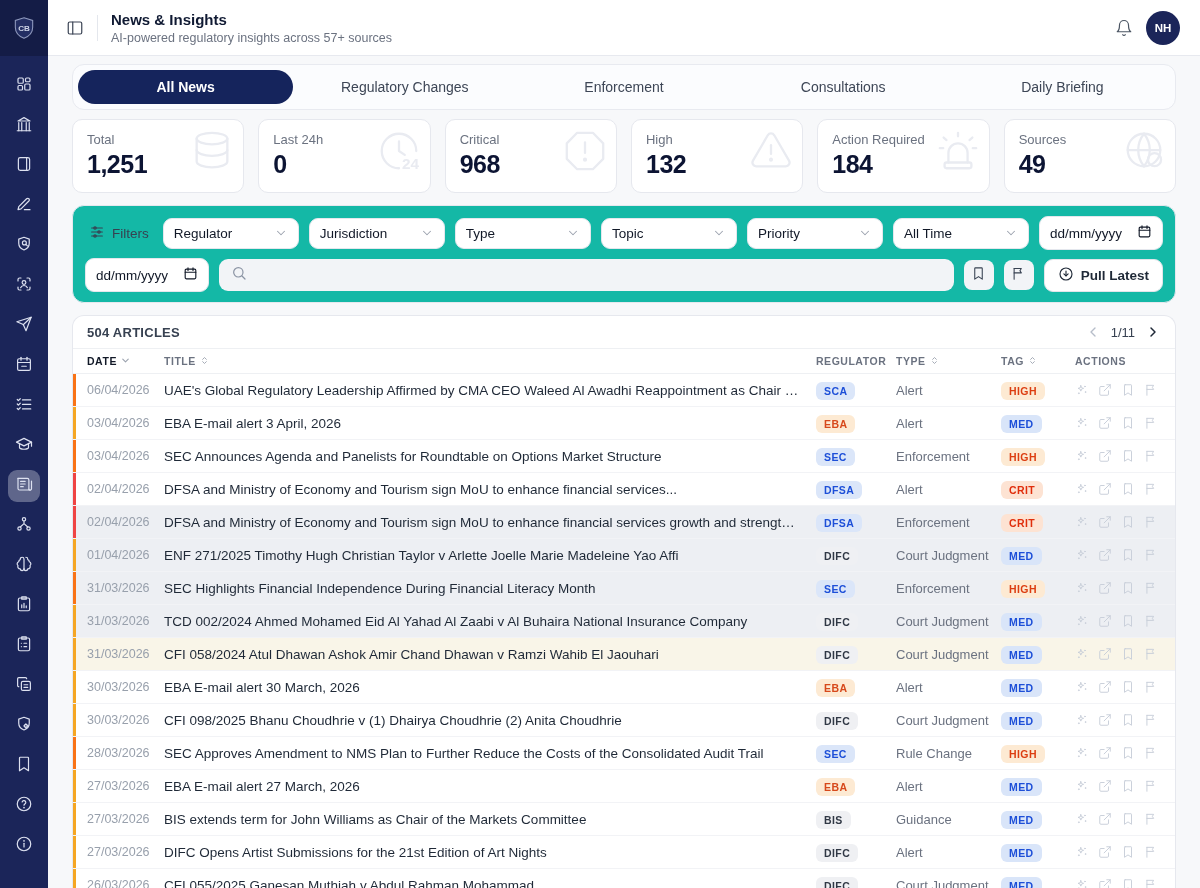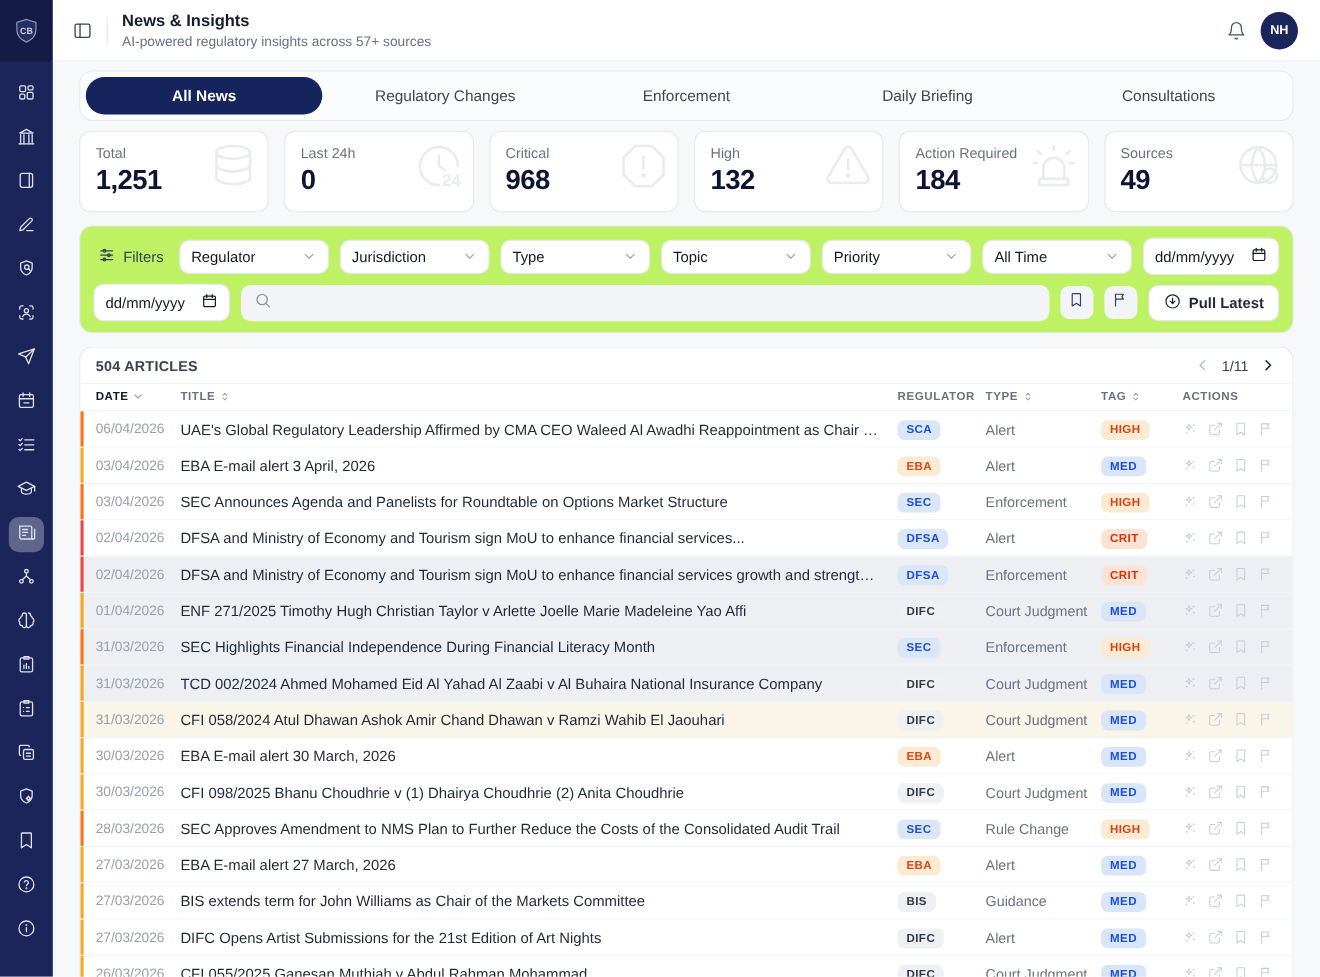--- a/index.html
+++ b/index.html
@@ -29,21 +29,21 @@
   .tabsbar { background:#fbfcfe; border:1px solid #e8eaf0; border-radius:12px; padding:5px; display:flex; gap:4px; margin-bottom:9px; }
   .tab { flex:1; text-align:center; padding:9px 0; font-size:14px; color:#3d4656; border-radius:8px; cursor:pointer; white-space:nowrap; }
   .tab.active { background:#15245c; color:#fff; font-weight:600;border-radius:17px; }
   
   .stats { display:flex; gap:14px; margin-bottom:12px; }
   .stat { flex:1; background:#fff; border:1px solid #e6e8ee; border-radius:10px; padding:12px 14px; position:relative; overflow:hidden; height:74px; }
   .stat-label { font-size:13px; color:#6b7280; }
   .stat-value { font-size:25px; font-weight:700; color:#0c1433; margin-top:3px; letter-spacing:-0.02em; }
   .stat-icon { position:absolute; right:8px; top:8px; color:#e9ebf1; }
   
-  .filtercard { background:#bef264; border:1px solid #e6e8ee; border-radius:12px; padding:10px 12px; margin-bottom:12px; }
+  .filtercard { background:#14b8a6; border:1px solid #e6e8ee; border-radius:12px; padding:10px 12px; margin-bottom:12px; }
   .frow { display:flex; gap:10px; align-items:center; }
   .frow + .frow { margin-top:8px; }
   .filters-label { display:flex; align-items:center; gap:7px; color:#374151; font-size:13.5px; padding:0 4px; flex-shrink:0; }
   .dd { flex:1; display:flex; justify-content:space-between; align-items:center; border:1px solid #e4e7ed; border-radius:9px; padding:7px 10px; font-size:13.5px; color:#111827; background:#fff; cursor:pointer; min-width:0; }
   .dd .chev { color:#9ca3af; display:grid; place-items:center; }
   .dateinput { width:124px; flex-shrink:0; display:flex; justify-content:space-between; align-items:center; border:1px solid #e4e7ed; border-radius:9px; padding:7px 10px; font-size:13.5px; color:#111827; background:#fff; cursor:pointer; gap:6px; }
   .search { flex:1; background:#f2f4f7; border-radius:9px; display:flex; align-items:center; gap:9px; padding:6px 12px; color:#8a93a3; }
   .search input { border:none; outline:none; background:transparent; font-size:14px; color:#374151; width:100%; font-family:inherit; }
   .search input::placeholder { color:#8a93a3; }
   .iconbtn { width:30px; height:30px; flex-shrink:0; background:#f2f4f7; border-radius:8px; display:grid; place-items:center; color:#374151; cursor:pointer; }
@@ -258,22 +258,22 @@
         </svg>
       </span>
     <div class="avatar">NH</div>
   </header>
 
   <div class="content">
     <div class="tabsbar">
         <div class="tab active">All News</div>
         <div class="tab">Regulatory Changes</div>
         <div class="tab">Enforcement</div>
+        <div class="tab">Consultations</div>
         <div class="tab">Daily Briefing</div>
-        <div class="tab">Consultations</div>
       </div>
 
     <div class="stats">
         <div class="stat">
           <div class="stat-label">Total</div>
     <div class="stat-value">1,251</div>
     <span class="stat-icon"><svg width="46" height="46" viewBox="0 0 24 24" fill="none" stroke="currentColor" stroke-width="1.2" stroke-linecap="round" stroke-linejoin="round">
               <ellipse cx="12" cy="5.5" rx="8" ry="3"></ellipse>
               <path d="M4 5.5v6c0 1.7 3.6 3 8 3s8-1.3 8-3v-6"></path>
               <path d="M4 11.5v6c0 1.7 3.6 3 8 3s8-1.3 8-3v-6"></path>

